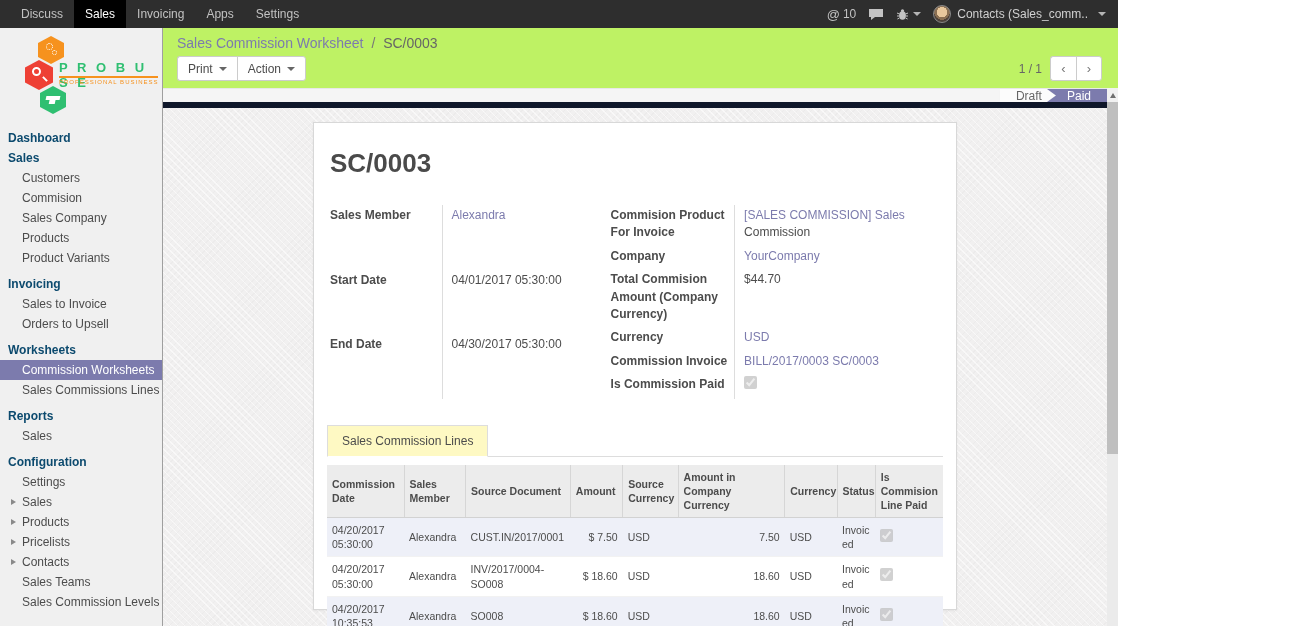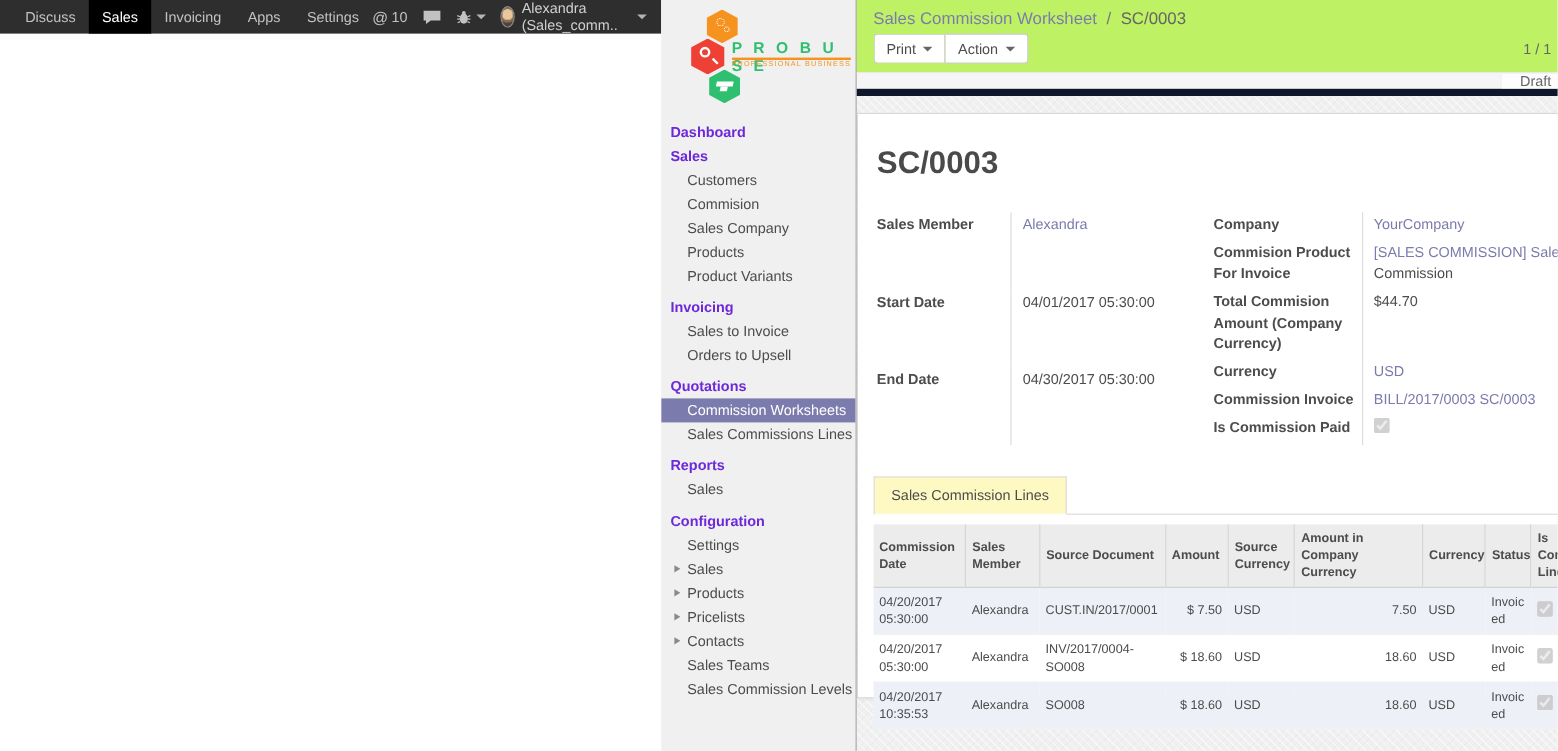--- a/index.html
+++ b/index.html
@@ -1,19 +1,19 @@
 <!DOCTYPE html>
 <html><head>
 <meta charset="utf-8">
 <style>
   * { margin:0; padding:0; box-sizing:border-box; }
   html,body { width:1298px; height:626px; overflow:hidden; }
   body { font-family:"Liberation Sans","DejaVu Sans",sans-serif; font-size:12px; color:#4c4c4c; background:#fff; }
 
-  .app { width:1278px; height:626px; display:flex; flex-direction:row; }
+  .app { width:1118px; height:626px; display:flex; flex-direction:column; }
 
   
   .topbar { height:28px; background:#2e2e2e; display:flex; justify-content:space-between; align-items:stretch; flex:0 0 28px; }
   .topbar-left { display:flex; align-items:stretch; padding-left:10px; }
   .tb-item { display:flex; align-items:center; padding:0 11px; color:#c2c2c2; font-size:12px; cursor:pointer; text-decoration:none; }
   .tb-item.active { background:#000; color:#fff; }
   .topbar-right { display:flex; align-items:center; gap:12px; padding-right:12px; color:#c2c2c2; }
   .systray-msg { display:flex; align-items:center; gap:3px; font-size:12px; }
   .at-glyph { font-size:13px; }
   .caret-down { display:inline-block; width:0; height:0; border-left:4px solid transparent; border-right:4px solid transparent; border-top:4px solid #b5b5b5; margin-left:4px; vertical-align:middle; }
@@ -34,21 +34,21 @@
   .gear-dot1 { position:absolute; left:8px; top:7px; width:7px; height:7px; border:1.5px dotted #fff; border-radius:50%; }
   .gear-dot2 { position:absolute; left:14px; top:14px; width:5px; height:5px; border:1.5px dotted #fff; border-radius:50%; }
   .magnifier { position:absolute; left:7px; top:7px; width:9px; height:9px; border:2px solid #fff; border-radius:50%; }
   .magnifier::after { content:""; position:absolute; left:8px; top:9px; width:6px; height:2px; background:#fff; transform:rotate(45deg); }
   .cap { position:absolute; left:6px; top:10px; width:14px; height:4px; background:#fff; transform:skewX(-12deg); }
   .cap::after { content:""; position:absolute; left:4px; top:4px; width:6px; height:4px; background:#fff; }
   .logo-title { position:absolute; left:59px; top:26px; color:#2fbf71; font-weight:bold; font-size:13px; letter-spacing:3px; }
   .logo-sub { position:absolute; left:59px; top:42px; color:#f6921e; font-size:6px; letter-spacing:1px; border-top:2px solid #f6921e; padding-top:1px; }
 
   .side-menu { margin-top:14px; }
-  .side-header { padding:3px 8px; color:#6d28d9; font-weight:bold; font-size:12px; white-space:nowrap; }
+  .side-header { padding:3px 8px; color:#0c4a6e; font-weight:bold; font-size:12px; white-space:nowrap; }
   .side-item { position:relative; padding:3px 4px 3px 22px; font-size:12px; color:#4c4c4c; cursor:pointer; white-space:nowrap; overflow:hidden; }
   .side-item.active { background:#7c7bad; color:#ffffff; }
   .side-section { margin-bottom:6px; }
   .expander { position:absolute; left:11px; top:7px; width:0; height:0; border-top:3.5px solid transparent; border-bottom:3.5px solid transparent; border-left:5px solid #8a8a8a; }
 
   
   .content { flex:1; position:relative; display:flex; flex-direction:column; min-width:0; }
 
   .control-panel { height:60px; flex:0 0 60px; background:#bef264; padding:7px 14px 0 14px; position:relative; }
   .breadcrumb { font-size:14px; }
@@ -144,21 +144,21 @@
       <span class="systray-icon">
         <svg width="13" height="13" viewBox="0 0 13 13">
             <ellipse class="systray-svg" cx="6.5" cy="7.5" rx="3.4" ry="4.2"></ellipse>
             <circle class="systray-svg" cx="6.5" cy="2.8" r="1.6"></circle>
             <path d="M1 5 l2.4 1 M1 8 h2.4 M1.4 11 l2-1 M12 5 l-2.4 1 M12 8 h-2.4 M11.6 11 l-2-1" stroke="#c2c2c2" stroke-width="1" fill="none"></path>
           </svg>
         <span class="caret-down"></span>
       </span>
       <span class="user-menu">
         <span class="avatar"></span>
-        <span>Alexandra (Sales_comm..</span>
+        <span>Contacts (Sales_comm..</span>
         <span class="caret-down"></span>
       </span>
     </div>
   </header>
 
   <div class="body-row">
 
     <aside class="sidebar">
       <div class="logo">
         <span class="hex hex-orange">
@@ -183,21 +183,21 @@
           <div class="side-item">Sales Company</div>
           <div class="side-item">Products</div>
           <div class="side-item">Product Variants</div>
         </div>
         <div class="side-section">
           <div class="side-header">Invoicing</div>
           <div class="side-item">Sales to Invoice</div>
           <div class="side-item">Orders to Upsell</div>
         </div>
         <div class="side-section">
-          <div class="side-header">Quotations</div>
+          <div class="side-header">Worksheets</div>
           <div class="side-item active">Commission Worksheets</div>
           <div class="side-item">Sales Commissions Lines</div>
         </div>
         <div class="side-section">
           <div class="side-header">Reports</div>
           <div class="side-item">Sales</div>
         </div>
         <div class="side-section">
           <div class="side-header">Configuration</div>
           <div class="side-item">Settings</div>
@@ -260,26 +260,26 @@
                 <span class="fvalue">04/01/2017 05:30:00</span>
               </div>
               <div class="frow">
                 <span class="flabel">End Date</span>
                 <span class="fvalue">04/30/2017 05:30:00</span>
               </div>
             </div>
 
             <div class="fgroup fgroup-right">
               <div class="frow">
+                <span class="flabel">Commision Product For Invoice</span>
+                <span class="fvalue"><span class="link">[SALES COMMISSION] Sales</span> <span>Commission</span></span>
+              </div>
+              <div class="frow">
                 <span class="flabel">Company</span>
                 <span class="fvalue"><span class="link">YourCompany</span></span>
-              </div>
-              <div class="frow">
-                <span class="flabel">Commision Product For Invoice</span>
-                <span class="fvalue"><span class="link">[SALES COMMISSION] Sales</span> <span>Commission</span></span>
               </div>
               <div class="frow">
                 <span class="flabel">Total Commision Amount (Company Currency)</span>
                 <span class="fvalue">$44.70</span>
               </div>
               <div class="frow">
                 <span class="flabel">Currency</span>
                 <span class="fvalue"><span class="link">USD</span></span>
               </div>
               <div class="frow">

